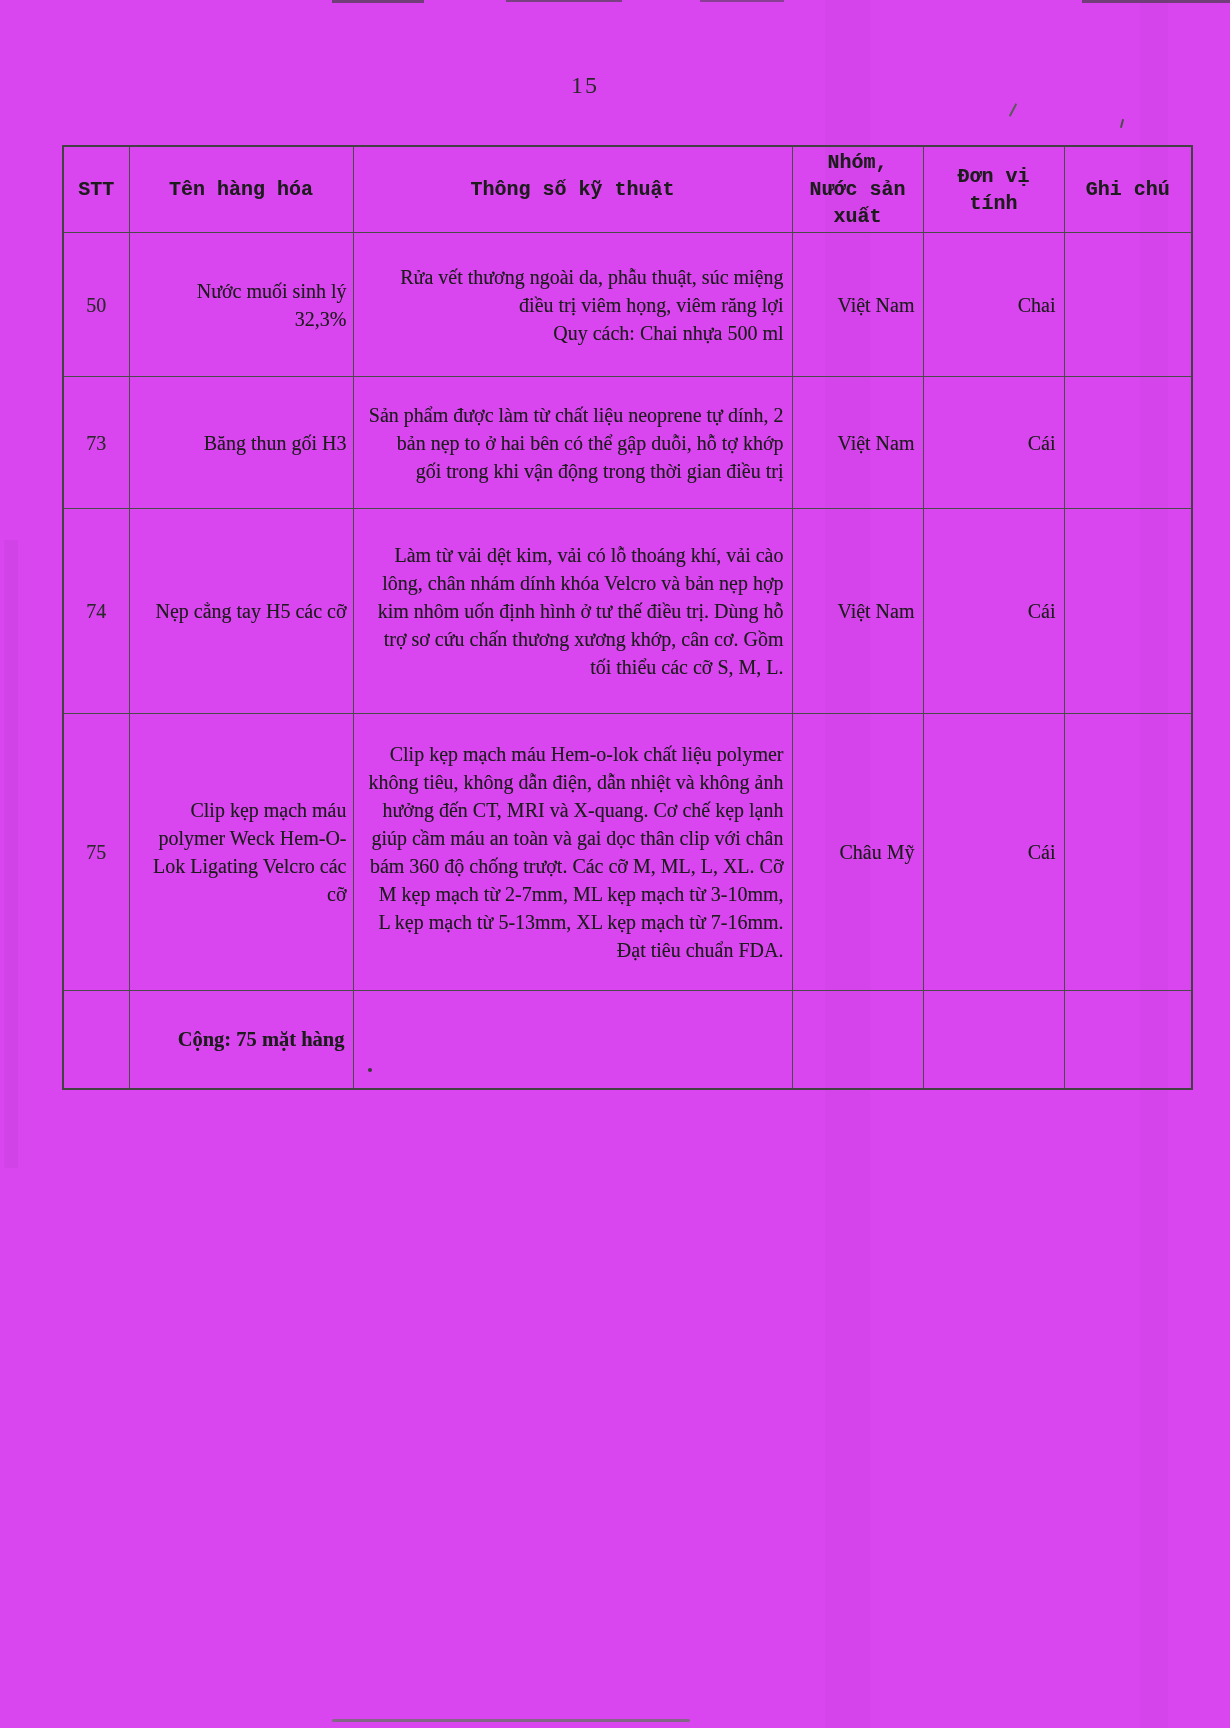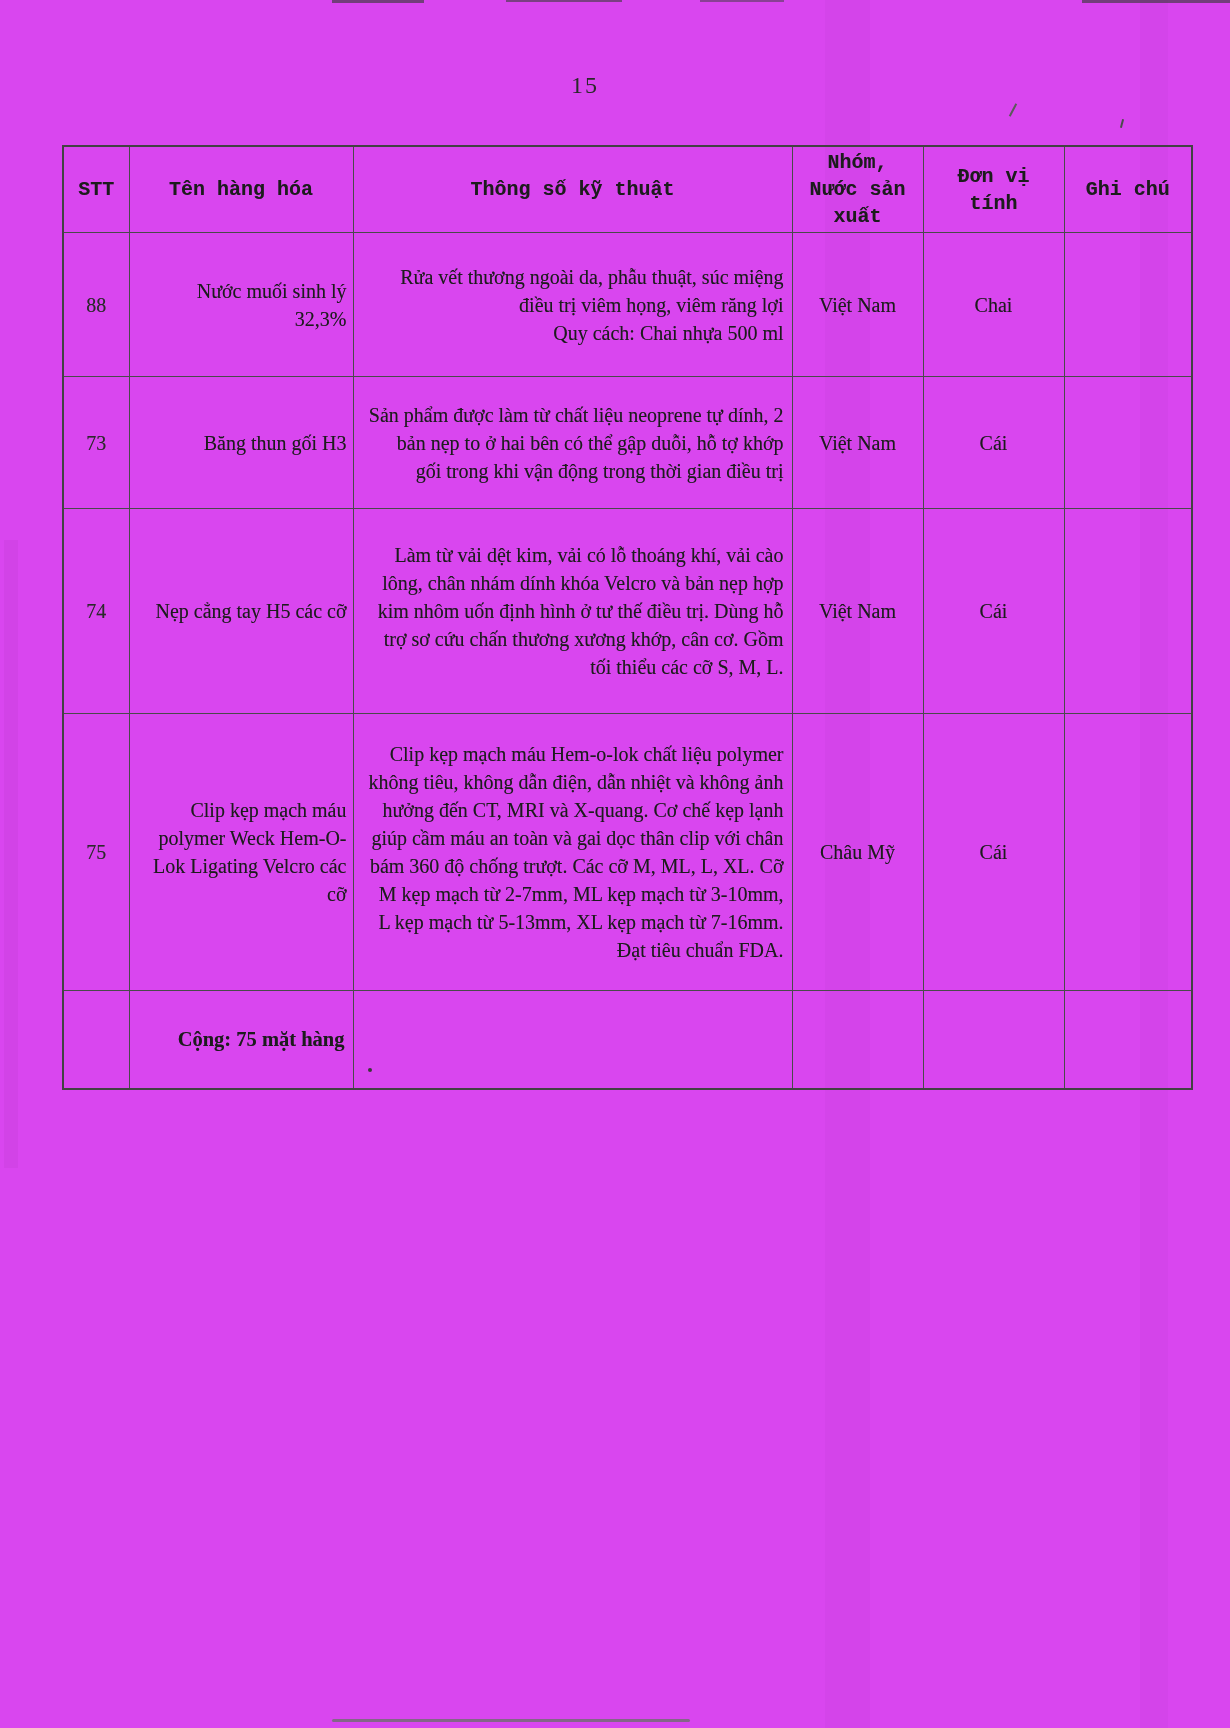--- a/index.html
+++ b/index.html
@@ -34,21 +34,21 @@
   table.items-table td{
     border:1.4px solid #4a4a4a;
   }
   table.items-table{border:2px solid #424242;}
   th,td{vertical-align:middle;overflow:hidden;text-align:right;}
   th{font-weight:bold;text-align:center;padding:2px 4px;line-height:27px;font-family:Liberation Mono, monospace;}
   td{padding:4px 8px;}
   .c-stt{text-align:center;color:#2b2b2b;}
   .c-name{padding-left:13px;padding-right:6px;}
   .c-spec{padding-left:13px;padding-right:8px;}
-  .c-origin,.c-unit{text-align:center;}
+  .c-origin,.c-unit{text-align:right;}
   .prewrap{white-space:pre-line;}
   tr.h-row{height:84px;}
   tr.r-72{height:144px;}
   tr.r-73{height:132px;}
   tr.r-74{height:205px;}
   tr.r-75{height:277px;}
   tr.t-row{height:98px;}
   .c-total{font-weight:bold;padding-left:17px;font-size:20.5px;}
 
   
@@ -88,21 +88,21 @@
         <th>Tên hàng hóa</th>
         <th>Thông số kỹ thuật</th>
         <th class="prewrap">Nhóm,
 Nước sản xuất</th>
         <th>Đơn vị tính</th>
         <th>Ghi chú</th>
       </tr>
     </thead>
     <tbody>
       <tr class="r-72">
-        <td class="c-stt">88</td>
+        <td class="c-stt">50</td>
         <td class="c-name">Nước muối sinh lý 32,3%</td>
         <td class="c-spec prewrap">Rửa vết thương ngoài da, phẫu thuật, súc miệng điều trị viêm họng, viêm răng lợi
 Quy cách: Chai nhựa 500 ml</td>
         <td class="c-origin">Việt Nam</td>
         <td class="c-unit">Chai</td>
         <td class="c-note"></td>
       </tr>
       <tr class="r-73">
         <td class="c-stt">73</td>
         <td class="c-name">Băng thun gối H3</td>

